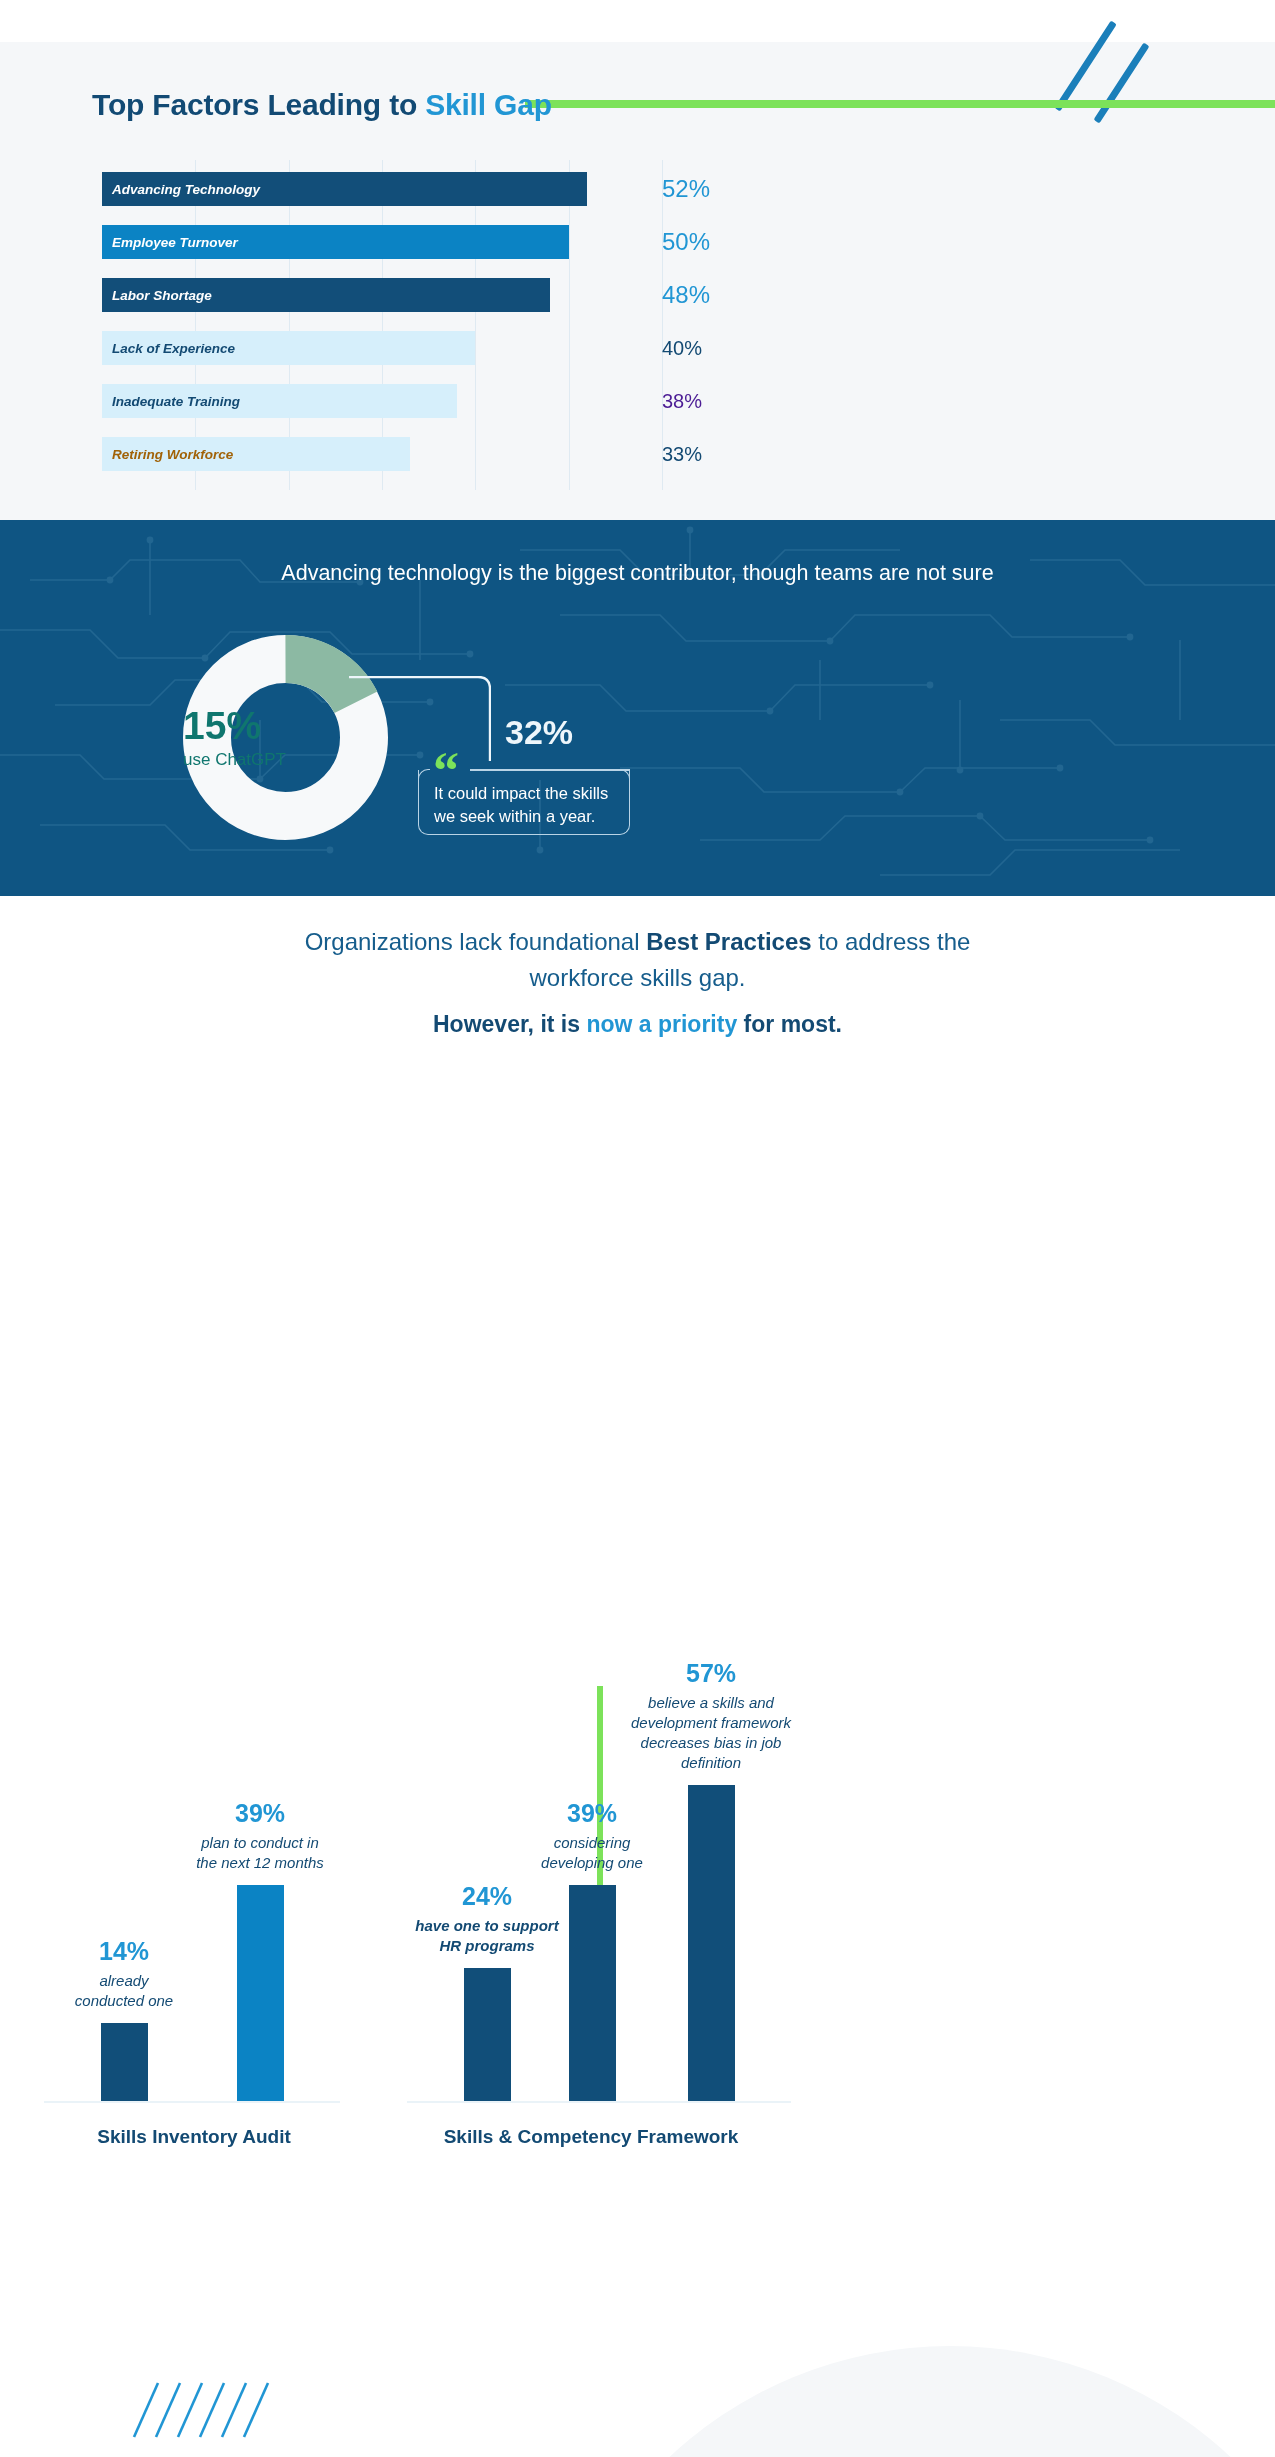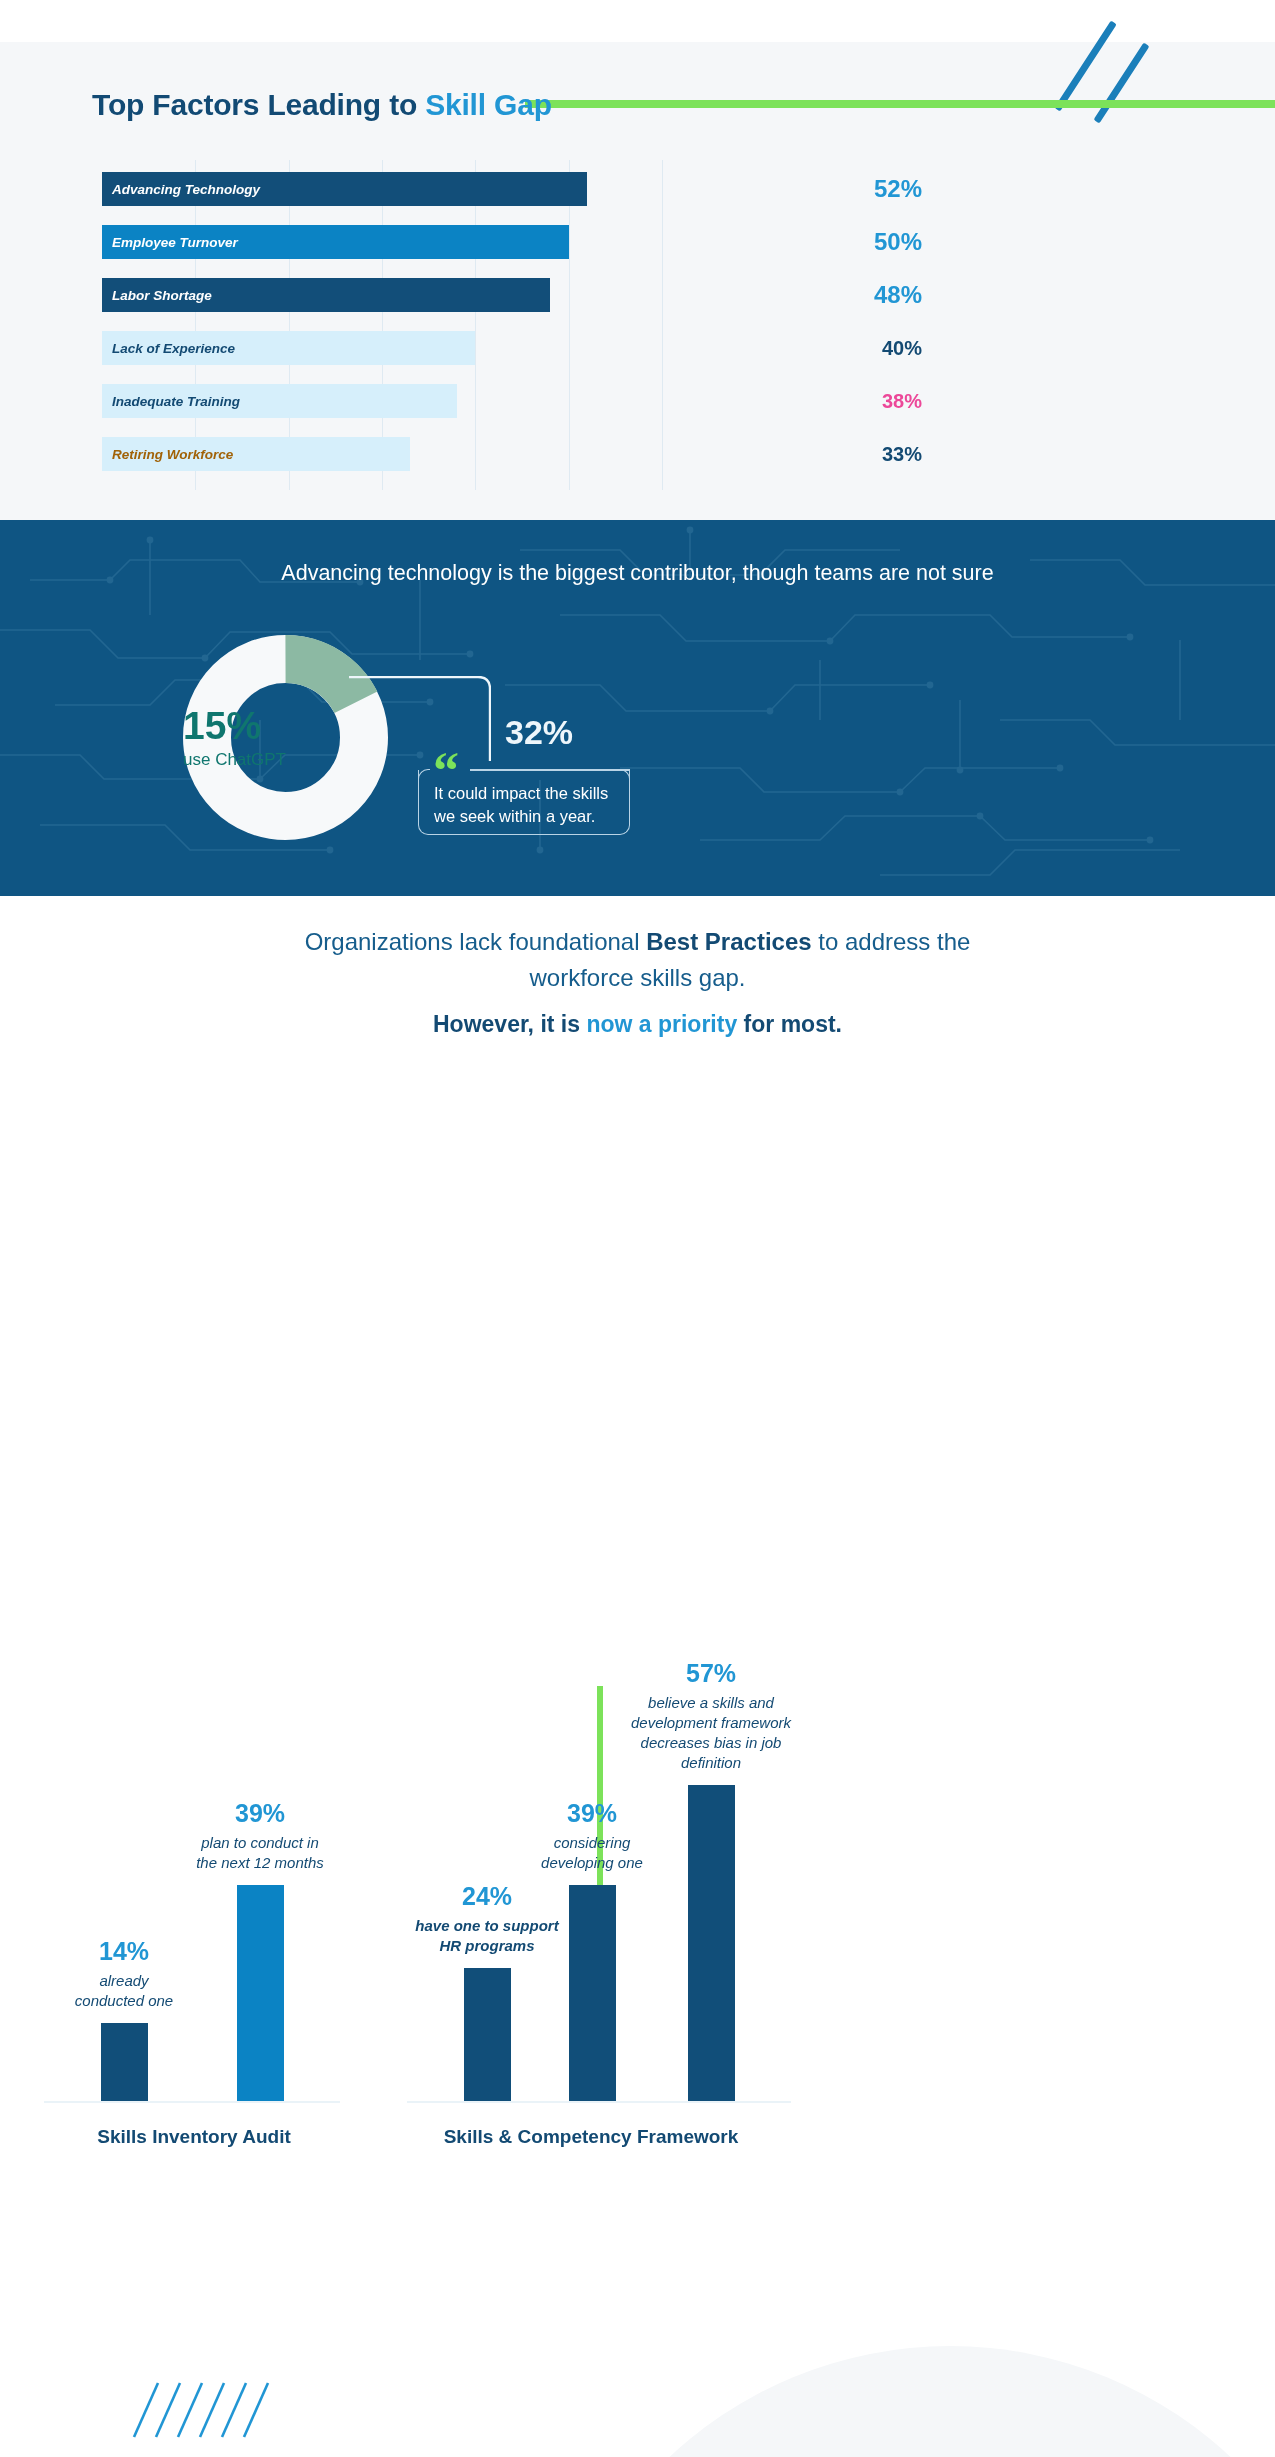--- a/index.html
+++ b/index.html
@@ -52,22 +52,22 @@
   }
   .bar-fill{
     position:absolute; left:0; top:0; height:34px;
   }
   .bar-label{
     position:absolute; left:10px; top:50%; transform:translateY(-50%);
     font-size:13.5px; font-style:italic; font-weight:bold;
     white-space:nowrap;
   }
   .bar-pct{
-    position:absolute; left:560px; width:260px; text-align:right;
-    font-weight:bold; white-space:nowrap;
+    position:absolute; left:560px; width:260px; text-align:left;
+    font-weight:normal; white-space:nowrap;
   }
 
   
   #sec-mid{
     position:absolute; left:0; top:520px; width:1275px; height:387px;
     background:#0f5583; overflow:hidden;
   }
   #circuit{ position:absolute; left:0; top:0; width:1275px; height:360px;
     opacity:.30; }
 
@@ -202,21 +202,21 @@
       <div class="bar-pct" style="top: 50%; transform: translateY(-50%); color: rgb(33, 150, 212); font-size: 24px;">48%</div>
     </div>
     <div class="bar-row" style="top: 171px; width: 560px;">
       <div class="bar-fill" style="width: 373.333px; background: rgb(214, 239, 251);"></div>
       <div class="bar-label" style="color: rgb(19, 74, 115);">Lack of Experience</div>
       <div class="bar-pct" style="top: 50%; transform: translateY(-50%); color: rgb(19, 74, 115); font-size: 20px;">40%</div>
     </div>
     <div class="bar-row" style="top: 224px; width: 560px;">
       <div class="bar-fill" style="width: 354.667px; background: rgb(214, 239, 251);"></div>
       <div class="bar-label" style="color: rgb(19, 74, 115);">Inadequate Training</div>
-      <div class="bar-pct" style="top: 50%; transform: translateY(-50%); color: #ec4899; font-size: 20px;">38%</div>
+      <div class="bar-pct" style="top: 50%; transform: translateY(-50%); color: #4c1d95; font-size: 20px;">38%</div>
     </div>
     <div class="bar-row" style="top: 277px; width: 560px;">
       <div class="bar-fill" style="width: 308px; background: rgb(214, 239, 251);"></div>
       <div class="bar-label" style="color: #a16207;">Retiring Workforce</div>
       <div class="bar-pct" style="top: 50%; transform: translateY(-50%); color: rgb(19, 74, 115); font-size: 20px;">33%</div>
     </div>
   </div>
 
 <div id="sec-mid">
   <svg id="circuit" viewBox="0 0 1275 360" preserveAspectRatio="none">

